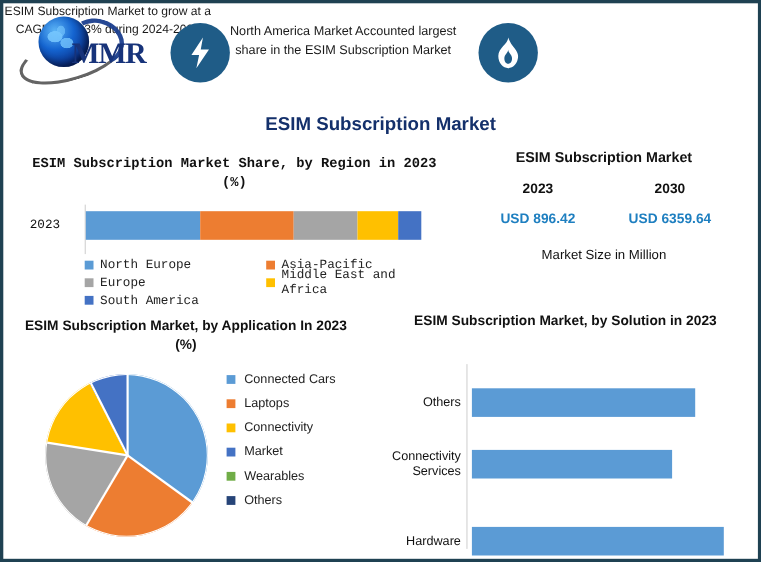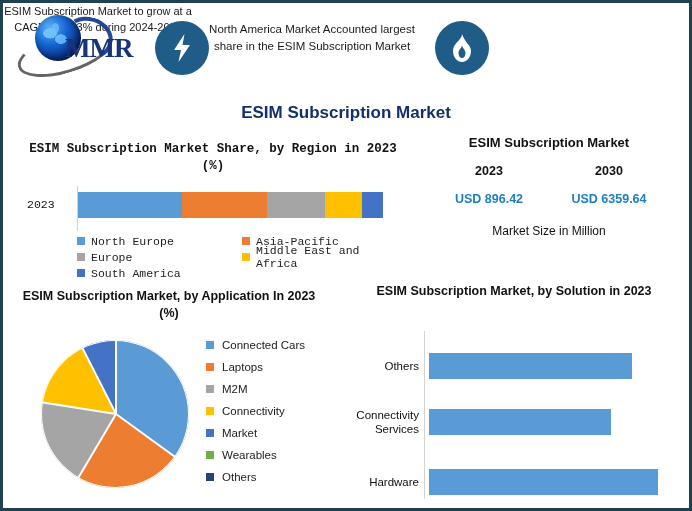--- a/index.html
+++ b/index.html
@@ -231,24 +231,20 @@
     <div id="app-legend">
         <div class="lg2">
           <span class="sw" style="background: rgb(91, 155, 213);"></span>
           <span>Connected Cars</span>
         </div>
         <div class="lg2">
           <span class="sw" style="background: rgb(237, 125, 49);"></span>
           <span>Laptops</span>
         </div>
         <div class="lg2">
-          <span class="sw" style="background: rgb(165, 165, 165);"></span>
-          <span>M2M</span>
-        </div>
-        <div class="lg2">
           <span class="sw" style="background: rgb(255, 192, 0);"></span>
           <span>Connectivity</span>
         </div>
         <div class="lg2">
           <span class="sw" style="background: rgb(68, 114, 196);"></span>
           <span>Market</span>
         </div>
         <div class="lg2">
           <span class="sw" style="background: rgb(112, 173, 71);"></span>
           <span>Wearables</span>
@@ -265,20 +261,20 @@
     <div id="sol-chart">
       <div id="sol-axis"></div>
     <div class="sol-row" style="top: 18px;">
           <div class="sol-lab">Others</div>
           <div class="sol-bar" style="width: 202.941px; background: rgb(91, 155, 213);"></div>
         </div>
         <div class="sol-row" style="top: 74px;">
           <div class="sol-lab">Connectivity Services</div>
           <div class="sol-bar" style="width: 182.353px; background: rgb(91, 155, 213);"></div>
         </div>
-        <div class="sol-row" style="top: 134px;">
+        <div class="sol-row" style="top: 144px;">
           <div class="sol-lab">Hardware</div>
           <div class="sol-bar" style="width: 229.412px; background: rgb(91, 155, 213);"></div>
         </div>
       </div>
   </div>
 
 </div>
 
 </body></html>

